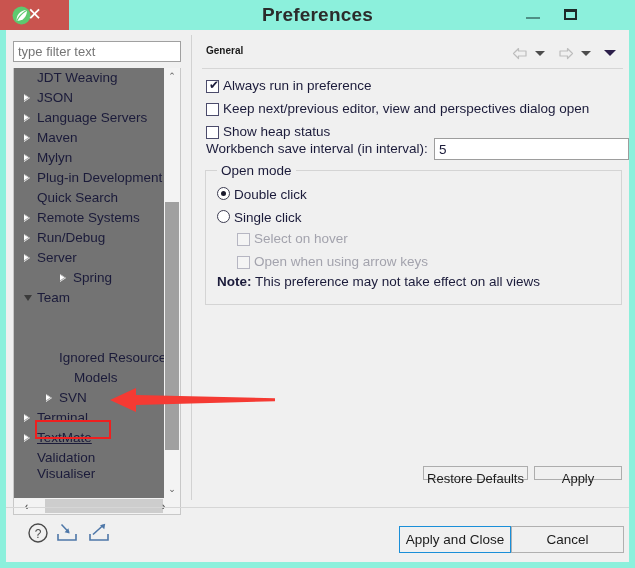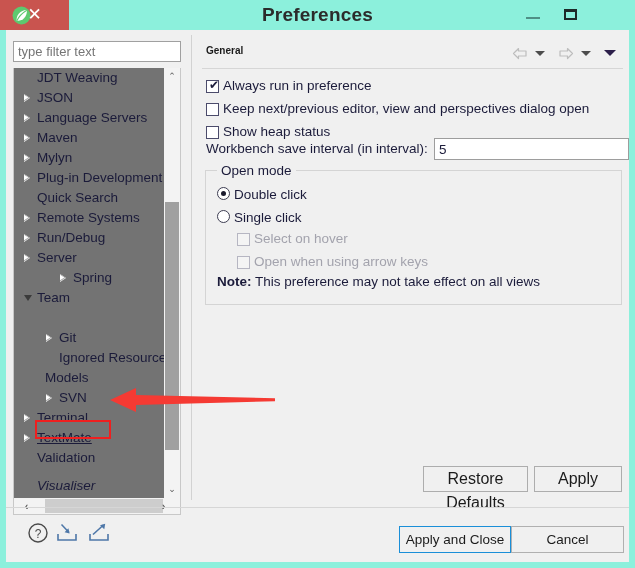--- a/index.html
+++ b/index.html
@@ -400,25 +400,25 @@
     font-size: 13.5px;
     color: #1b1b3a;
     white-space: nowrap;
     font-family: "Liberation Sans", sans-serif;
   }
   #note-bold { font-weight: bold; }
 
   
   .pbtn {
     position: absolute;
-    height: 26px;
+    height: 14px;
     border: 1px solid #adadad;
     background: #f0f0f0;
     box-sizing: border-box;
-    font-size: 16px;
+    font-size: 13px;
     color: #1b1b1b;
     text-align: center;
     line-height: 24px;
     font-family: "Liberation Sans", sans-serif;
     cursor: default;
   }
   #btn-restore { left: 225px; top: 436px; width: 105px; }
   #btn-apply { left: 336px; top: 436px; width: 88px; }
 
   
@@ -557,46 +557,42 @@
               <span class="tree-label" style="left: 23px;">Server</span>
             </div>
             <div class="tree-item" style="top: 200px; position: absolute; left: 0px; width: 180px; margin-left: 36px;">
               <span class="tw tw-collapsed" style="left: 10px;"></span>
               <span class="tree-label" style="left: 23px;">Spring</span>
             </div>
             <div class="tree-item" style="top: 220px; position: absolute; left: 0px; width: 150px;">
               <span class="tw tw-expanded" style="left: 10px;"></span>
               <span class="tree-label" style="left: 23px;">Team</span>
             </div>
-            <div class="tree-item" style="top: 260px; position: absolute; left: 0px; width: 150px;">
-              <span class="tw tw-collapsed" style="left: 32px;"></span>
-              <span class="tree-label" style="left: 45px;">Git</span>
-            </div>
             <div class="tree-item" style="top: 280px; position: absolute; left: 0px; width: 150px;">
               <span class="tree-label" style="left: 45px;">Ignored Resources</span>
             </div>
             <div class="tree-item" style="top: 300px; position: absolute; left: 0px; width: 150px;">
-              <span class="tree-label" style="left: 31px;">Models</span>
+              <span class="tree-label" style="left: 60px;">Models</span>
             </div>
             <div class="tree-item" style="top: 320px; position: absolute; left: 0px; width: 150px;">
               <span class="tw tw-collapsed" style="left: 32px;"></span>
               <span class="tree-label" style="left: 45px;">SVN</span>
             </div>
             <div class="tree-item" style="top: 340px; position: absolute; left: 0px; width: 150px;">
               <span class="tw tw-collapsed" style="left: 10px;"></span>
               <span class="tree-label" style="left: 23px;">Terminal</span>
             </div>
             <div class="tree-item" style="top: 360px; position: absolute; left: 0px; width: 150px;">
               <span class="tw tw-collapsed" style="left: 10px;"></span>
               <span class="tree-label" style="left: 23px; text-decoration: underline;">TextMate</span>
             </div>
             <div class="tree-item" style="top: 380px; position: absolute; left: 0px; width: 150px;">
               <span class="tree-label" style="left: 23px;">Validation</span>
             </div>
-            <div class="tree-item" style="top: 408px; position: absolute; left: 0px; width: 150px; font-style: italic;">
+            <div class="tree-item" style="top: 396px; position: absolute; left: 0px; width: 150px;">
               <span class="tree-label" style="left: 23px;">Visualiser</span>
             </div>
           </div>
 
         <div id="tree-vscroll">
           <div class="vs-arrow" id="vs-up">⌃</div>
           <div id="tree-vthumb"></div>
           <div class="vs-arrow" id="vs-down">⌄</div>
         </div>
 

